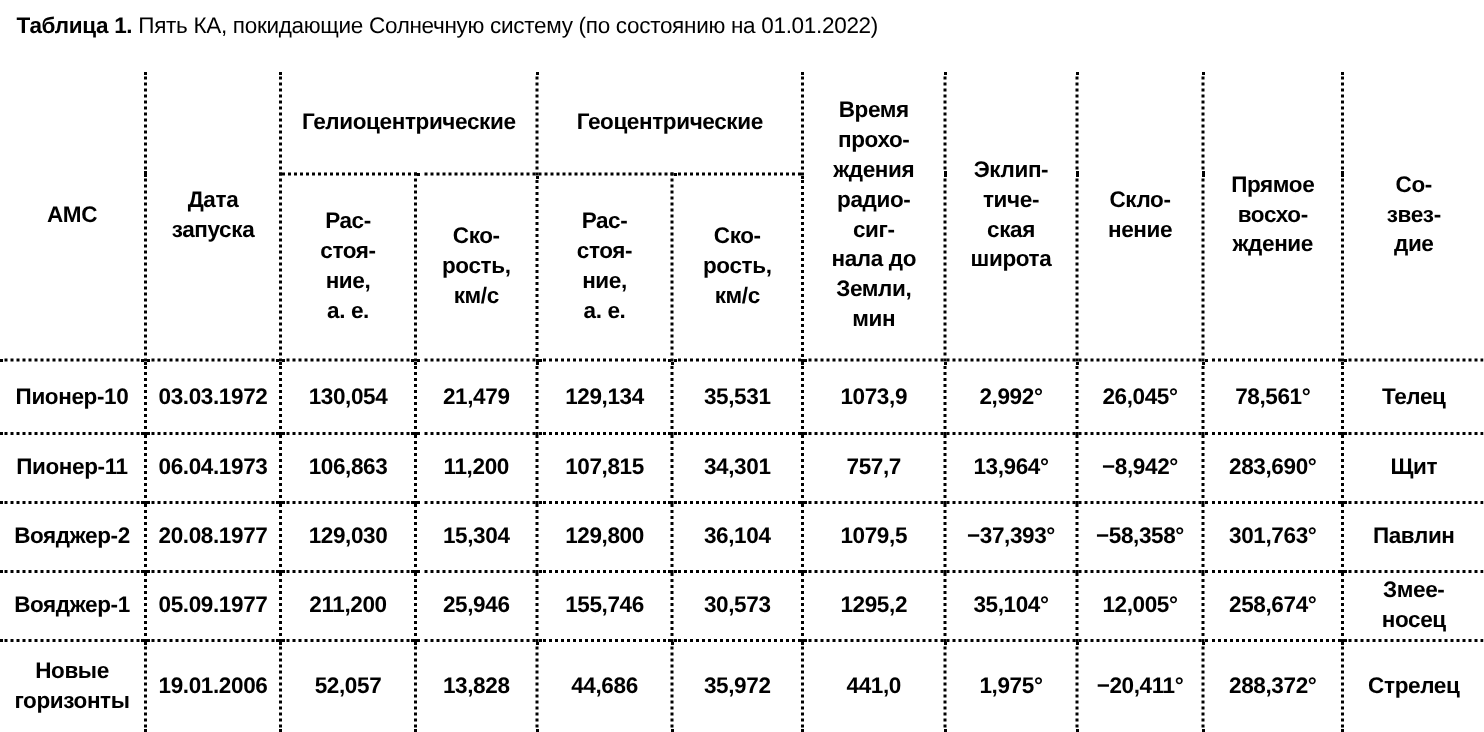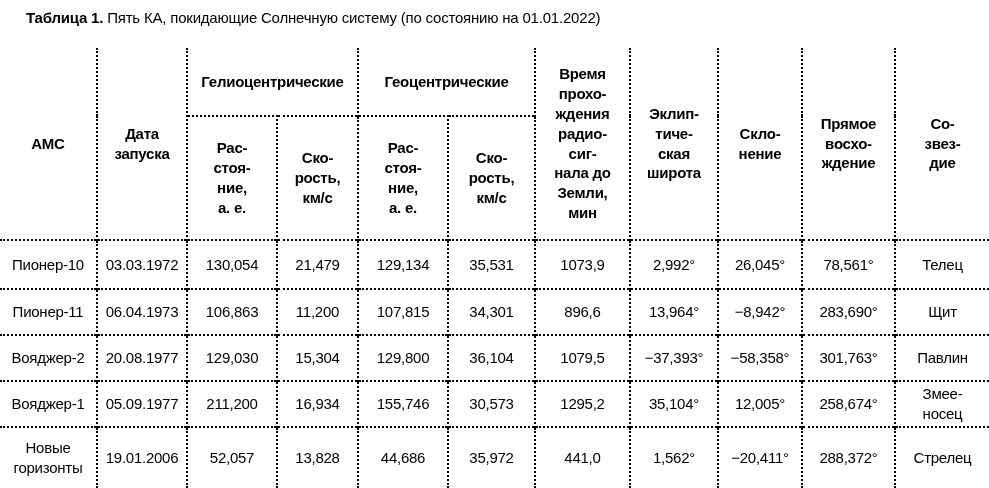--- a/index.html
+++ b/index.html
@@ -3,21 +3,21 @@
 <meta charset="utf-8">
 <style>
   * { margin: 0; padding: 0; box-sizing: border-box; }
   html, body {
     width: 989px; height: 488px;
     background: #ffffff; color: #000000;
     font-family: "Liberation Sans", "DejaVu Sans", sans-serif;
     overflow: hidden;
   }
   .caption {
-    margin: 9px 0 0 26px;
+    margin: 9px 0 0 11px;
     font-size: 15px;
     line-height: 18px;
     letter-spacing: -0.2px;
     white-space: nowrap;
   }
   .caption .bold { font-weight: bold; }
   table.ka {
     border-collapse: collapse;
     table-layout: fixed;
     width: 989px;
@@ -27,21 +27,21 @@
     font-size: 15px;
     text-align: center;
     vertical-align: middle;
     white-space: pre-line;
     line-height: 1.32;
     letter-spacing: -0.25px;
     padding: 0;
     overflow: hidden;
   }
   th { font-weight: bold; }
-  td { font-weight: normal; }
+  td { font-weight: bold; }
   .bR { border-right: 2px dotted #000000; }
   .bT { border-top: 2px dotted #000000; }
   tr.hr1 { height: 68px; }
   tr.hr2 { height: 124px; margin-left: 36px; }
   tr.r1 { height: 49px; }
   tr.r2, tr.r3, tr.r4 { height: 46px; }
   tr.r5 { height: 61px; }
 </style>
 </head>
 <body>
@@ -124,21 +124,21 @@
       <td class="bR bT">78,561°</td>
       <td class="bT">Телец</td>
     </tr>
     <tr class="r2">
       <td class="bR bT">Пионер-11</td>
       <td class="bR bT">06.04.1973</td>
       <td class="bR bT">106,863</td>
       <td class="bR bT">11,200</td>
       <td class="bR bT">107,815</td>
       <td class="bR bT">34,301</td>
-      <td class="bR bT">896,6</td>
+      <td class="bR bT">757,7</td>
       <td class="bR bT">13,964°</td>
       <td class="bR bT">−8,942°</td>
       <td class="bR bT">283,690°</td>
       <td class="bT">Щит</td>
     </tr>
     <tr class="r3">
       <td class="bR bT">Вояджер-2</td>
       <td class="bR bT">20.08.1977</td>
       <td class="bR bT">129,030</td>
       <td class="bR bT">15,304</td>
@@ -147,38 +147,38 @@
       <td class="bR bT">1079,5</td>
       <td class="bR bT">−37,393°</td>
       <td class="bR bT">−58,358°</td>
       <td class="bR bT">301,763°</td>
       <td class="bT">Павлин</td>
     </tr>
     <tr class="r4">
       <td class="bR bT">Вояджер-1</td>
       <td class="bR bT">05.09.1977</td>
       <td class="bR bT">211,200</td>
-      <td class="bR bT">16,934</td>
+      <td class="bR bT">25,946</td>
       <td class="bR bT">155,746</td>
       <td class="bR bT">30,573</td>
       <td class="bR bT">1295,2</td>
       <td class="bR bT">35,104°</td>
       <td class="bR bT">12,005°</td>
       <td class="bR bT">258,674°</td>
       <td class="bT">Змее-
 носец</td>
     </tr>
     <tr class="r5">
       <td class="bR bT">Новые
 горизонты</td>
       <td class="bR bT">19.01.2006</td>
       <td class="bR bT">52,057</td>
       <td class="bR bT">13,828</td>
       <td class="bR bT">44,686</td>
       <td class="bR bT">35,972</td>
       <td class="bR bT">441,0</td>
-      <td class="bR bT">1,562°</td>
+      <td class="bR bT">1,975°</td>
       <td class="bR bT">−20,411°</td>
       <td class="bR bT">288,372°</td>
       <td class="bT">Стрелец</td>
     </tr>
   </tbody>
 </table>
 
 </body></html>

